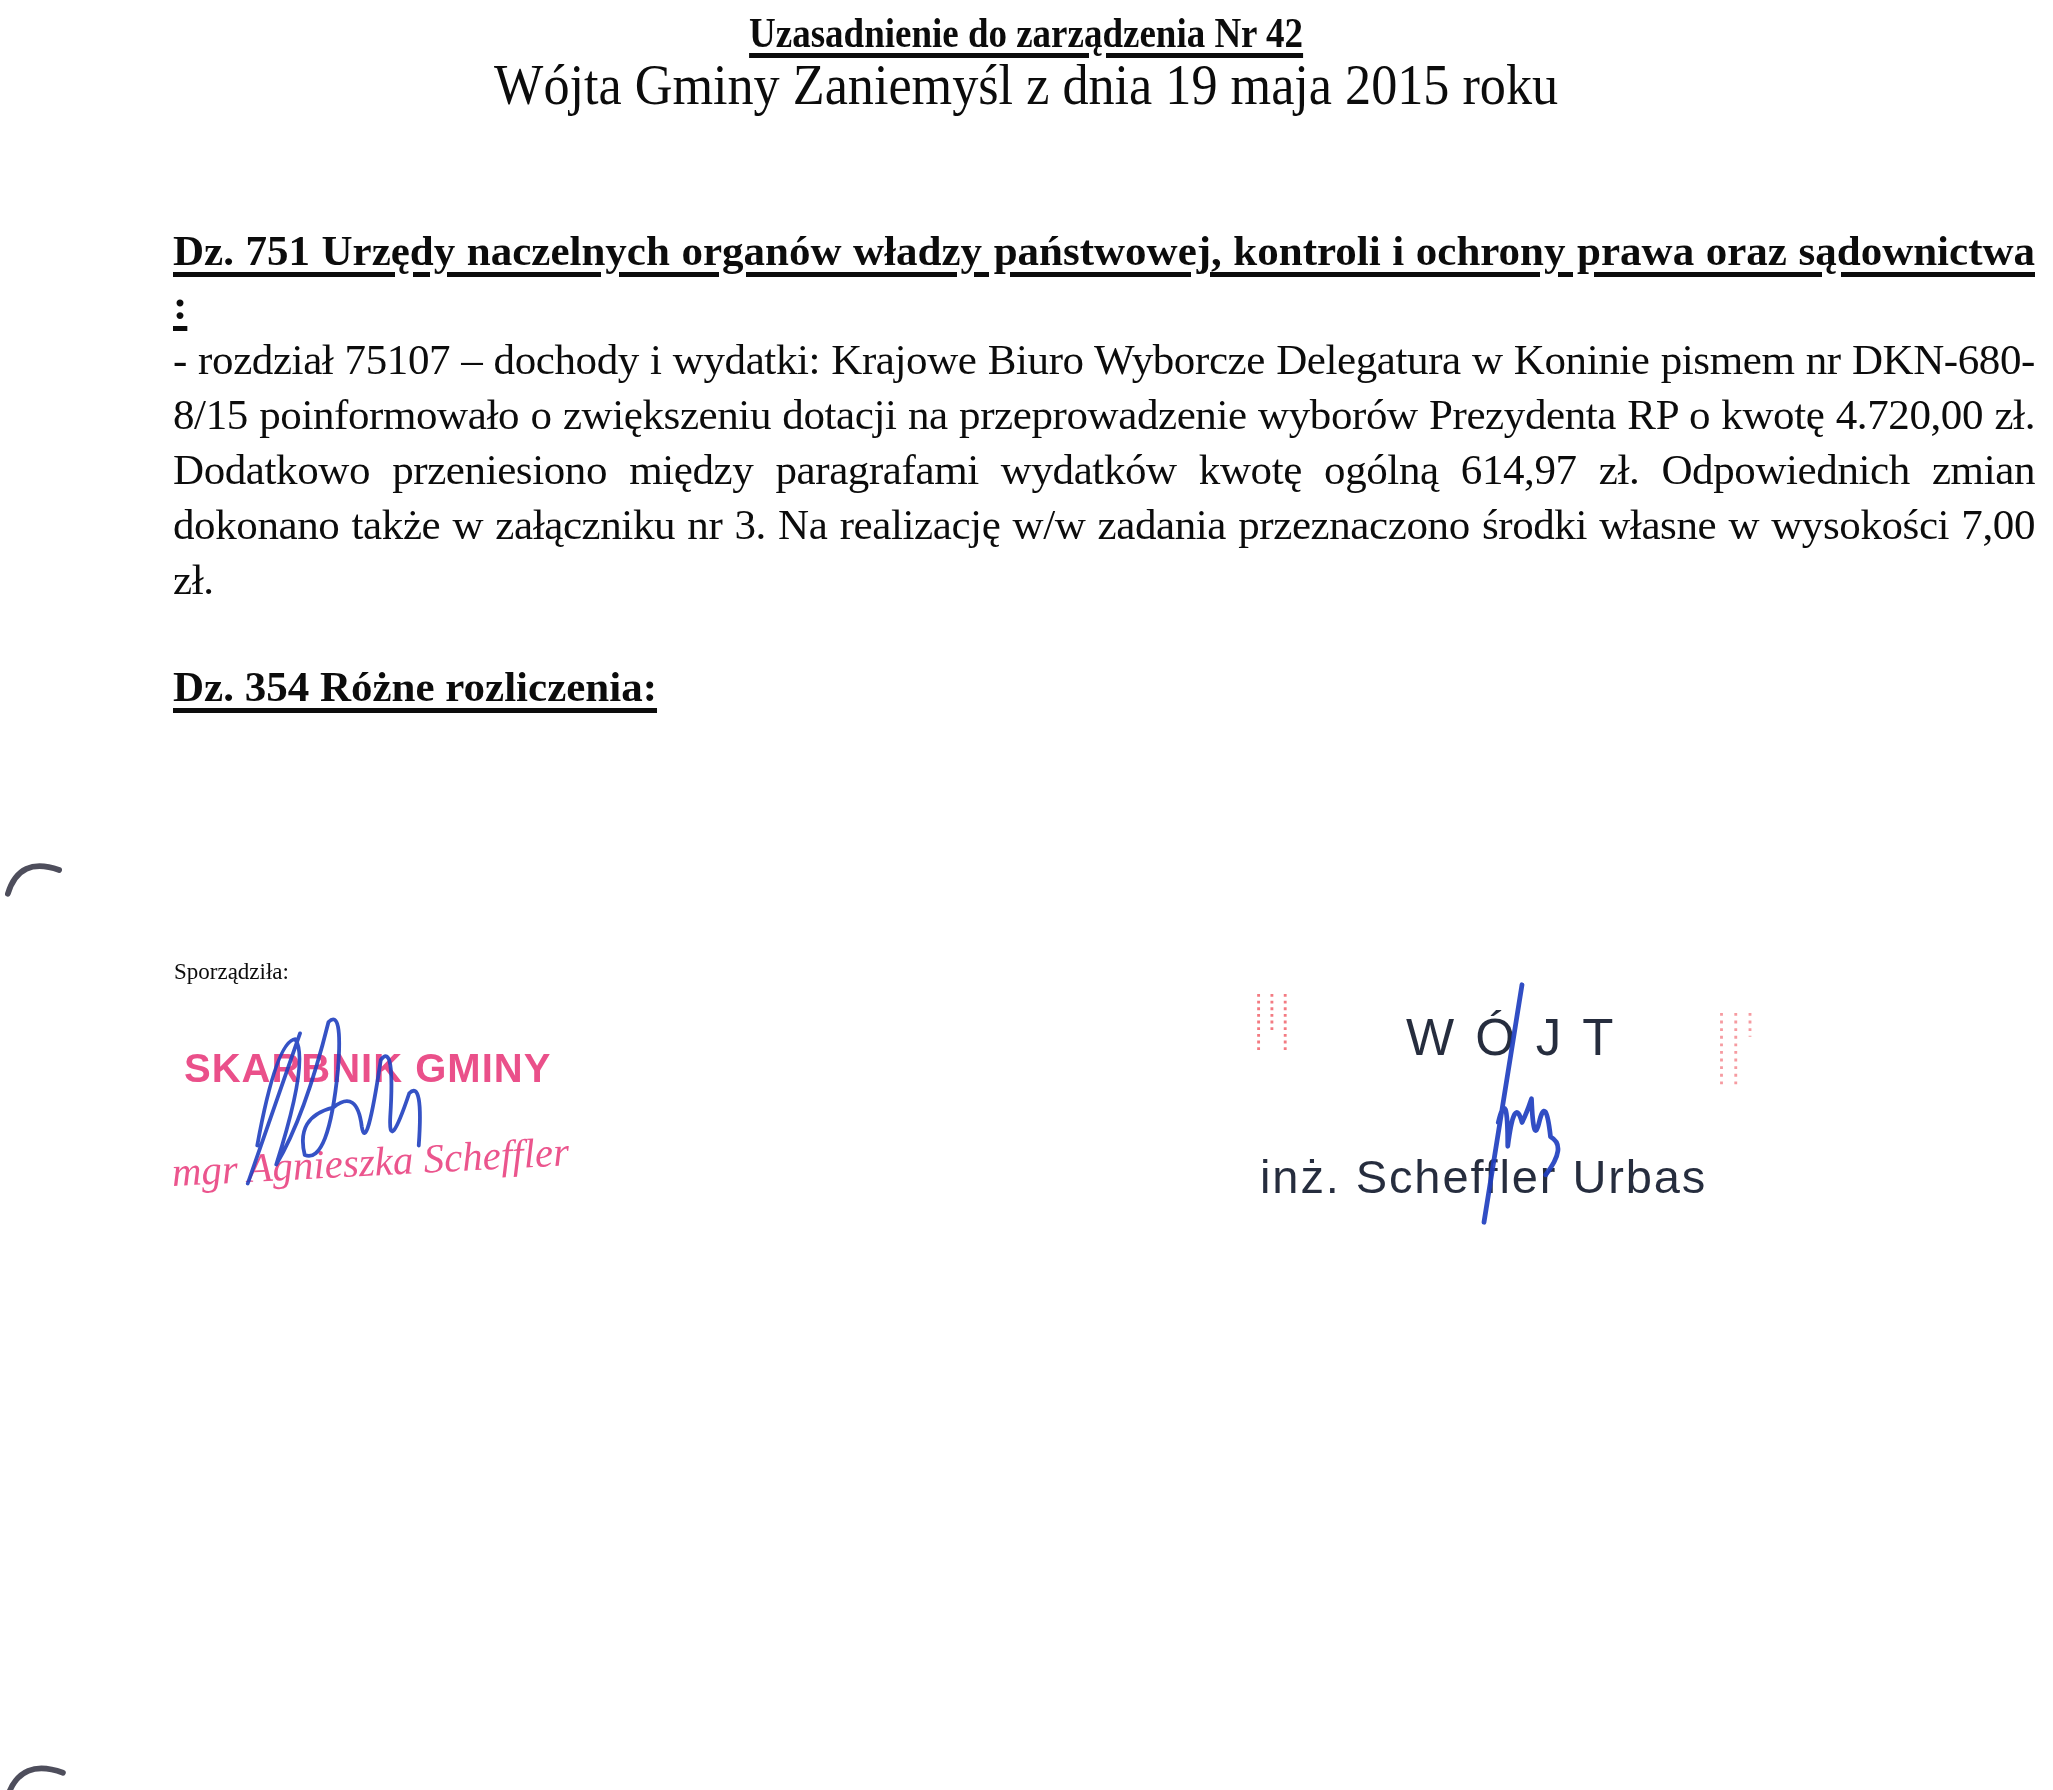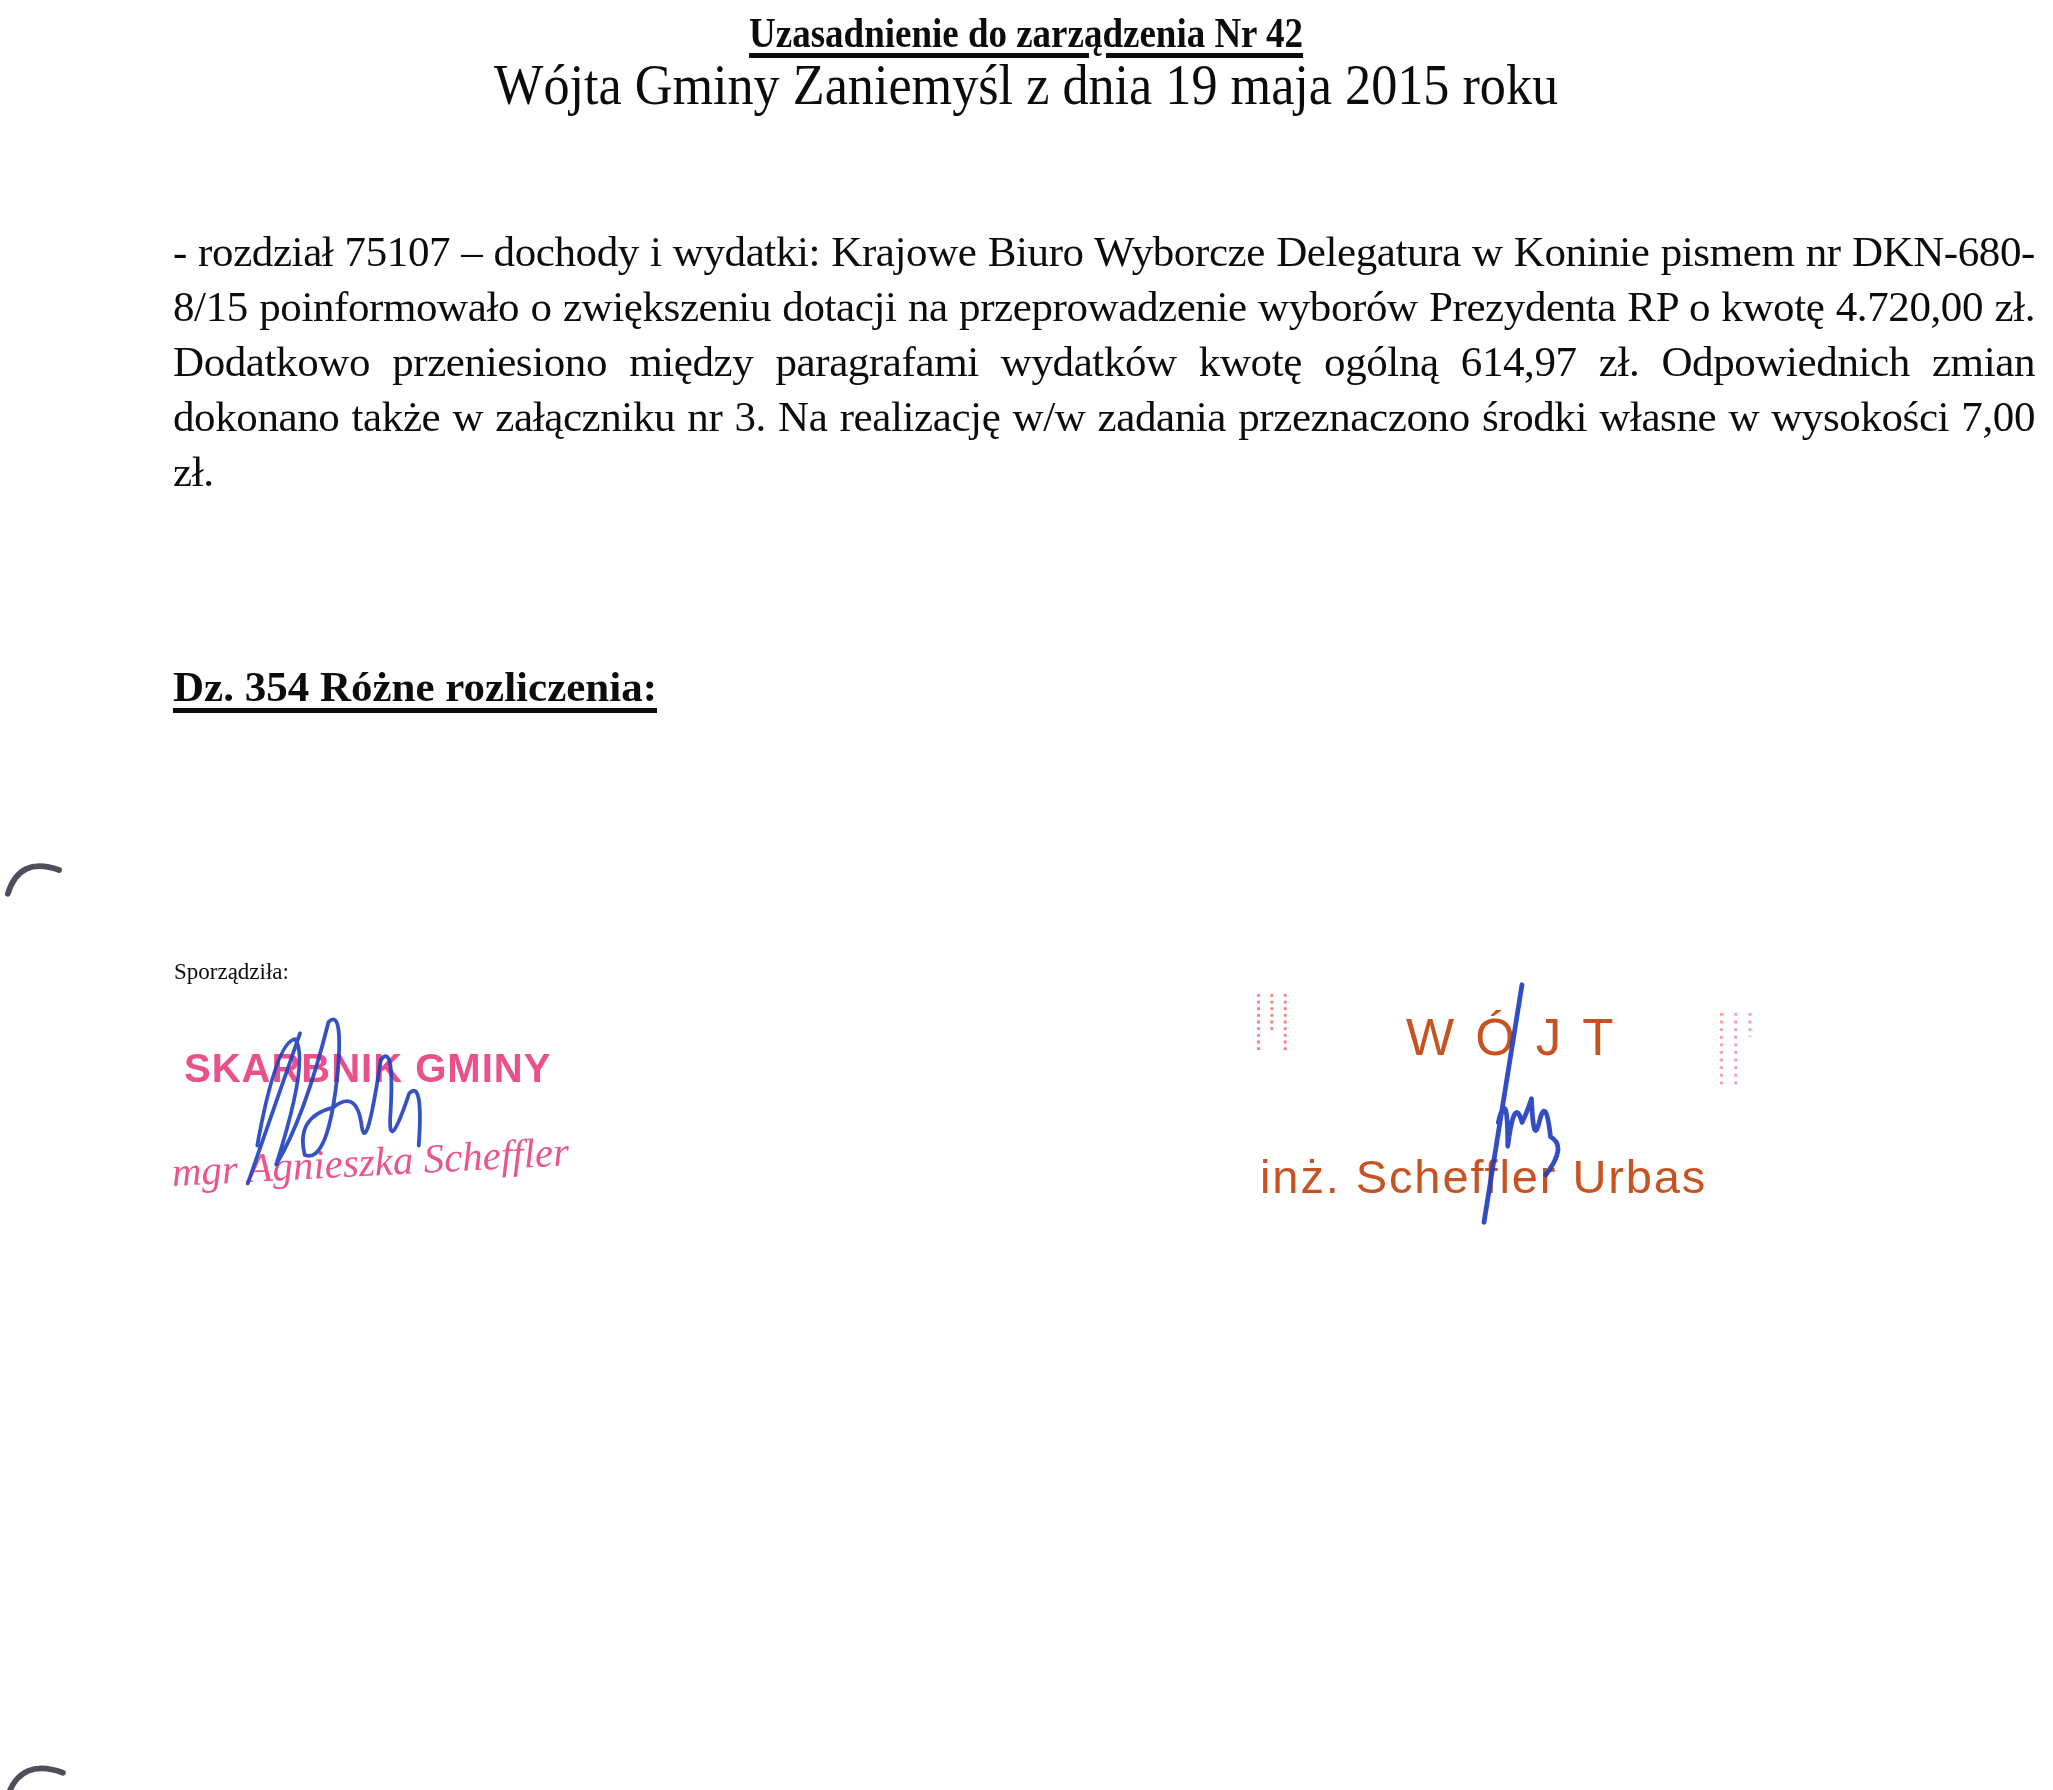--- a/index.html
+++ b/index.html
@@ -27,21 +27,21 @@
     text-align:justify; text-align-last:left;
   }
   .heading u { text-decoration-thickness:4.8px; text-underline-offset:6.7px; }
   .body-text {
     font-size:43px; line-height:55px; text-align:justify; letter-spacing:-0.4px;
   }
   .sec1 { top:224px; }
   .sec2 { top:660px; }
   .label { left:174px; top:959px; font-size:23px; }
   .stamp-pink { color:#e8387a; }
-  .stamp-red { color:#c2410c; }
+  .stamp-red { color:#0f172a; }
   .skarbnik {
     left:184px; top:1046px; font-family:"Liberation Sans", "DejaVu Sans", sans-serif;
     font-weight:bold; font-size:40px; letter-spacing:1px; opacity:0.88;
   }
   .mgr {
     left:173px; top:1148px; font-style:italic; font-size:41px; opacity:0.85;
     transform:rotate(-3deg); transform-origin:left bottom;
   }
   .wojt {
     left:1406px; top:1008px; font-family:"Liberation Sans", "DejaVu Sans", sans-serif;
@@ -65,20 +65,21 @@
 </svg>
 
 <div class="abs title">
   <span>Uzasadnienie do zarządzenia Nr 42</span>
 </div>
 <div class="abs subtitle">
   <span>Wójta Gminy Zaniemyśl z dnia 19 maja 2015 roku</span>
 </div>
 
 <div class="abs section sec1">
+  <div class="heading"><u>Dz. 751 Urzędy naczelnych organów władzy państwowej, kontroli i ochrony prawa oraz sądownictwa :</u></div>
   <div class="body-text">- rozdział 75107 – dochody i wydatki: Krajowe Biuro Wyborcze Delegatura w Koninie pismem nr DKN-680-8/15 poinformowało o zwiększeniu dotacji na przeprowadzenie wyborów Prezydenta RP o kwotę 4.720,00 zł. Dodatkowo przeniesiono między paragrafami wydatków kwotę ogólną 614,97 zł. Odpowiednich zmian dokonano także w załączniku nr 3. Na realizację w/w zadania przeznaczono środki własne w wysokości 7,00 zł.</div>
 </div>
 
 <div class="abs section sec2">
   <div class="heading"><u>Dz. 354 Różne rozliczenia:</u></div>
 </div>
 
 <div class="abs label">Sporządziła:</div>
 
 <div class="abs skarbnik stamp-pink">SKARBNIK GMINY</div>

